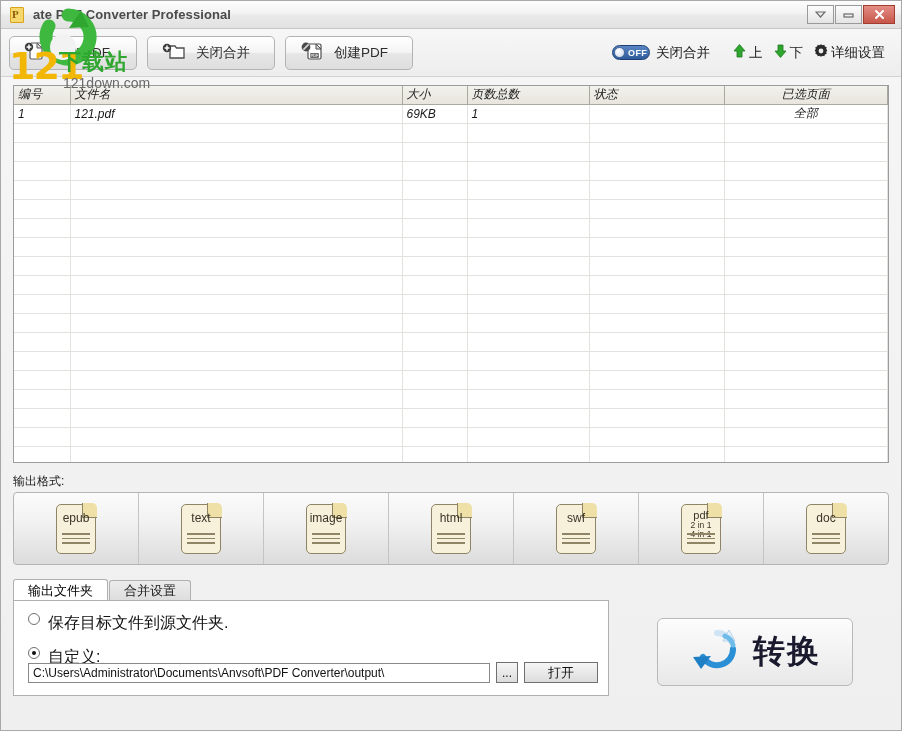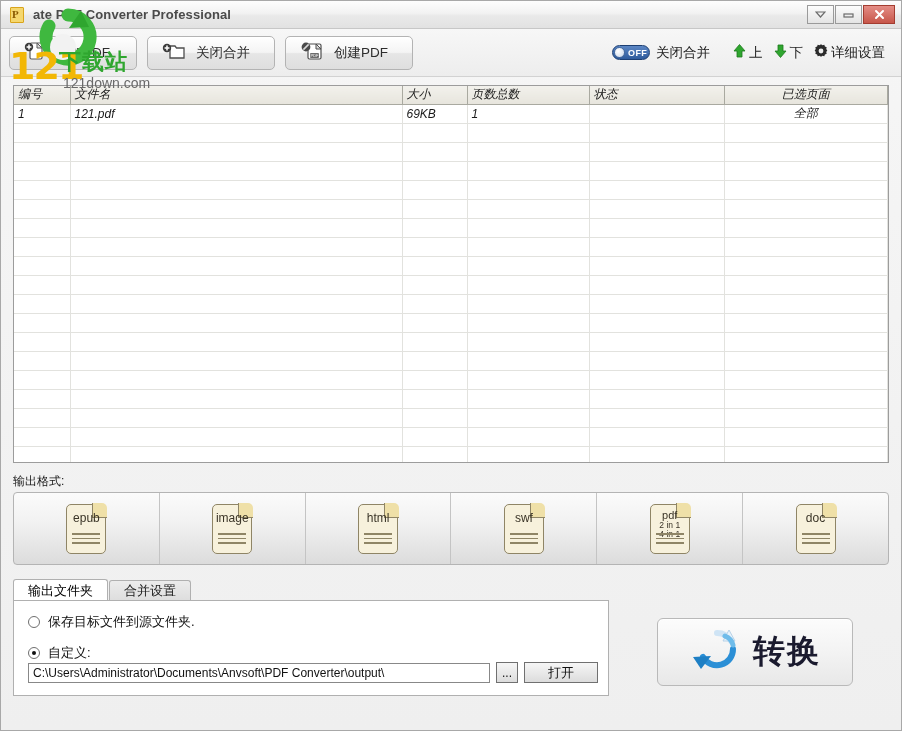--- a/index.html
+++ b/index.html
@@ -275,23 +275,23 @@
   }
   #tabbody {
     height: 96px;
     border: 1px solid #b0b0b0;
     background: #ffffff;
     padding: 12px 14px 0 14px;
     position: relative;
     margin-top: -1px;
   }
   .radio-row {
-    display: flex; align-items: center;
+    display: flex; align-items: flex-start;
     margin-bottom: 13px;
-    font-size: 13px;
+    font-size: 16px;
     color: #111;
   }
   .radio {
     width: 12px; height: 12px;
     border-radius: 50%;
     border: 1px solid #6f6f6f;
     background: #ffffff;
     margin-right: 8px;
     position: relative;
     flex: 0 0 12px;
@@ -685,20 +685,32 @@
             <i></i>
             <i></i>
             <i></i>
           </div>
         </div>
       </div>
       <div class="fmt-cell">
         <div class="doc-icon">
           <div class="body"></div>
           <div class="fold"></div>
+          <div class="txt">text</div>
+          <div class="lines">
+            <i></i>
+            <i></i>
+            <i></i>
+          </div>
+        </div>
+      </div>
+      <div class="fmt-cell">
+        <div class="doc-icon">
+          <div class="body"></div>
+          <div class="fold"></div>
           <div class="txt">image</div>
           <div class="lines">
             <i></i>
             <i></i>
             <i></i>
           </div>
         </div>
       </div>
       <div class="fmt-cell">
         <div class="doc-icon">

